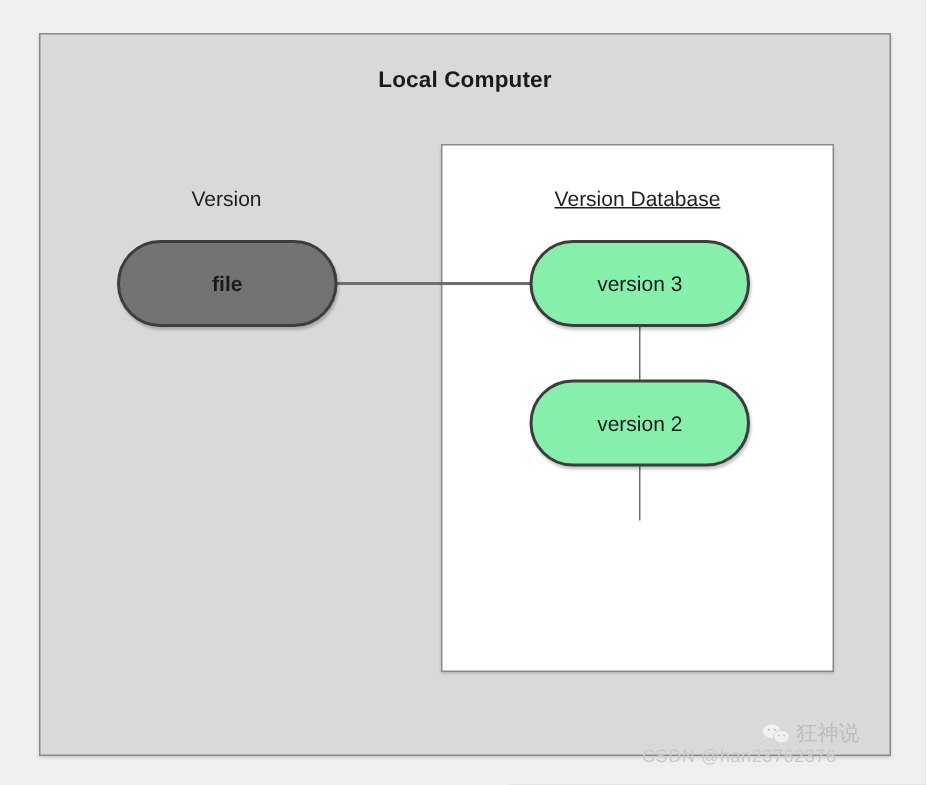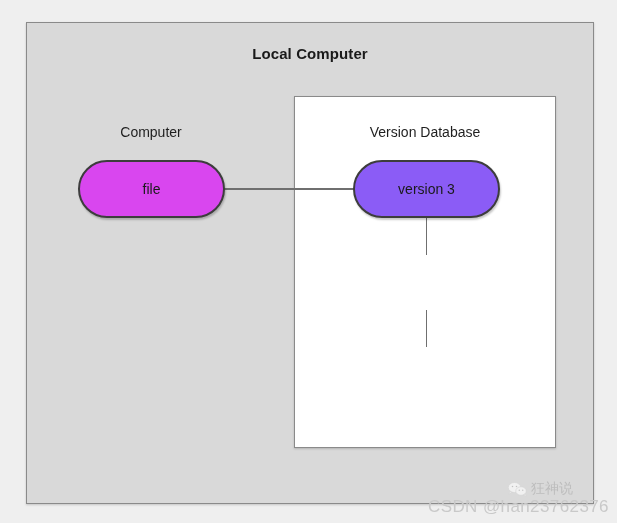--- a/index.html
+++ b/index.html
@@ -72,20 +72,21 @@
     left: 78px;
     top: 124px;
     width: 146px;
     text-align: center;
   }
   .caption-vdb {
     left: 294px;
     top: 124px;
     width: 262px;
     text-align: center;
+    text-decoration: underline;
   }
 
   
   .conn {
     position: absolute;
     background: #6f6f6f;
   }
   .conn-h {
     height: 1.6px;
   }
@@ -119,36 +120,37 @@
     display: flex;
     align-items: center;
     justify-content: center;
     font-size: 14px;
     color: #1a1a1a;
     box-shadow: 1px 2px 2px rgba(0,0,0,0.22);
   }
   .node-file {
     left: 78px;
     top: 160px;
-    background: #d946ef;
+    background: #737373;
+    font-weight: bold;
   }
   .node-version {
     left: 353px;
-    background: #8b5cf6;
+    background: #86efac;
   }
   .node-v3 { top: 160px; }
   .node-v2 { top: 253px; }
   .node-v1 { top: 345px; }
 
   
   .wm-csdn {
     position: absolute;
     left: 428px;
     top: 497px;
-    font-size: 17px;
+    font-size: 12px;
     color: #c9c9c9;
     letter-spacing: 0.4px;
     white-space: nowrap;
   }
   .wm-wechat {
     position: absolute;
     left: 508px;
     top: 480px;
     display: flex;
     align-items: center;
@@ -172,32 +174,33 @@
 
 <div id="canvas">
 
   <div class="outer-box">
 
     <div class="outer-title">Local Computer</div>
   </div>
 
   <div class="vdb-panel"></div>
 
-  <div class="caption caption-checkout">Computer</div>
+  <div class="caption caption-checkout">Version</div>
 
   <div class="caption caption-vdb">Version Database</div>
 
   <div class="conn conn-h conn-file-v3"></div>
   <div class="conn conn-v conn-v3-v2"></div>
   <div class="conn conn-v conn-v2-v1"></div>
 
   <div class="node node-file">file</div>
 
   <div class="node node-version node-v3">version 3</div>
 
+  <div class="node node-version node-v2">version 2</div>
 
 
   <div class="wm-csdn">CSDN @han23762376</div>
 
   <div class="wm-wechat">
     <span class="wm-wechat-icon">
       <svg viewBox="0 0 38 30" width="19" height="15" xmlns="http://www.w3.org/2000/svg">
         <ellipse cx="13" cy="11" rx="12.5" ry="10" fill="#ffffff" stroke="#cfcfcf" stroke-width="1.2"></ellipse>
         <circle cx="9" cy="9" r="1.5" fill="#b5b5b5"></circle>
         <circle cx="17" cy="9" r="1.5" fill="#b5b5b5"></circle>

